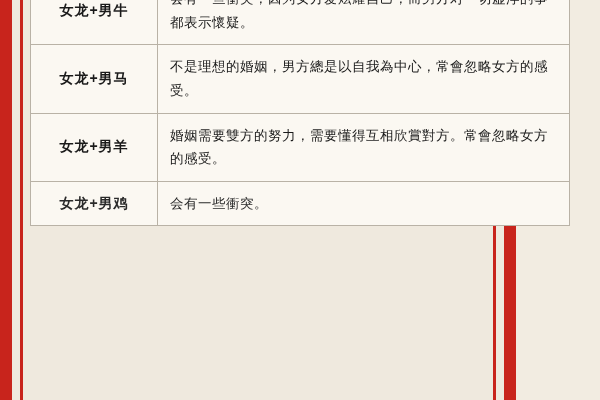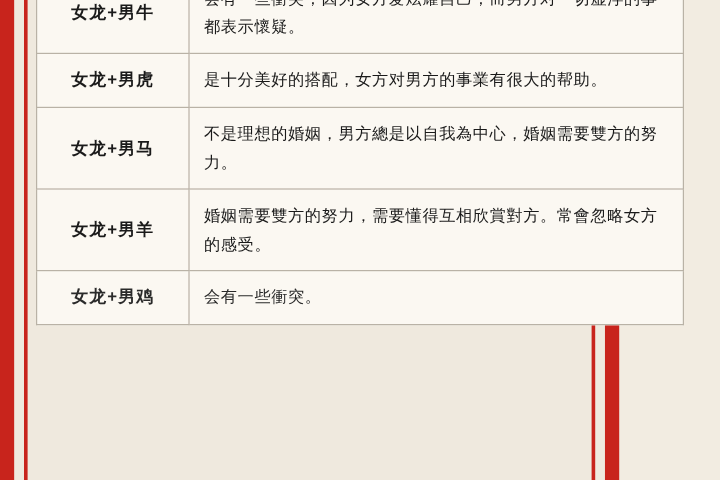--- a/index.html
+++ b/index.html
@@ -121,26 +121,22 @@
   <div class="band-right-rule"></div>
 
   <div class="table-wrap">
     <table class="match-table">
       <tbody>
         <tr>
           <td class="pair">女龙+男牛</td>
           <td class="desc">会有一些衝突，因为女方爱炫耀自己，而男方对一切虚浮的事都表示懷疑。</td>
         </tr>
         <tr>
-          <td class="pair">女龙+男虎</td>
-          <td class="desc">是十分美好的搭配，女方对男方的事業有很大的帮助。</td>
-        </tr>
-        <tr>
           <td class="pair">女龙+男马</td>
-          <td class="desc">不是理想的婚姻，男方總是以自我為中心，婚姻需要雙方的努力。</td>
+          <td class="desc">不是理想的婚姻，男方總是以自我為中心，常會忽略女方的感受。</td>
         </tr>
         <tr>
           <td class="pair">女龙+男羊</td>
           <td class="desc">婚姻需要雙方的努力，需要懂得互相欣賞對方。常會忽略女方的感受。</td>
         </tr>
         <tr class="partial">
           <td class="pair">女龙+男鸡</td>
           <td class="desc">会有一些衝突。</td>
         </tr>
       </tbody>

